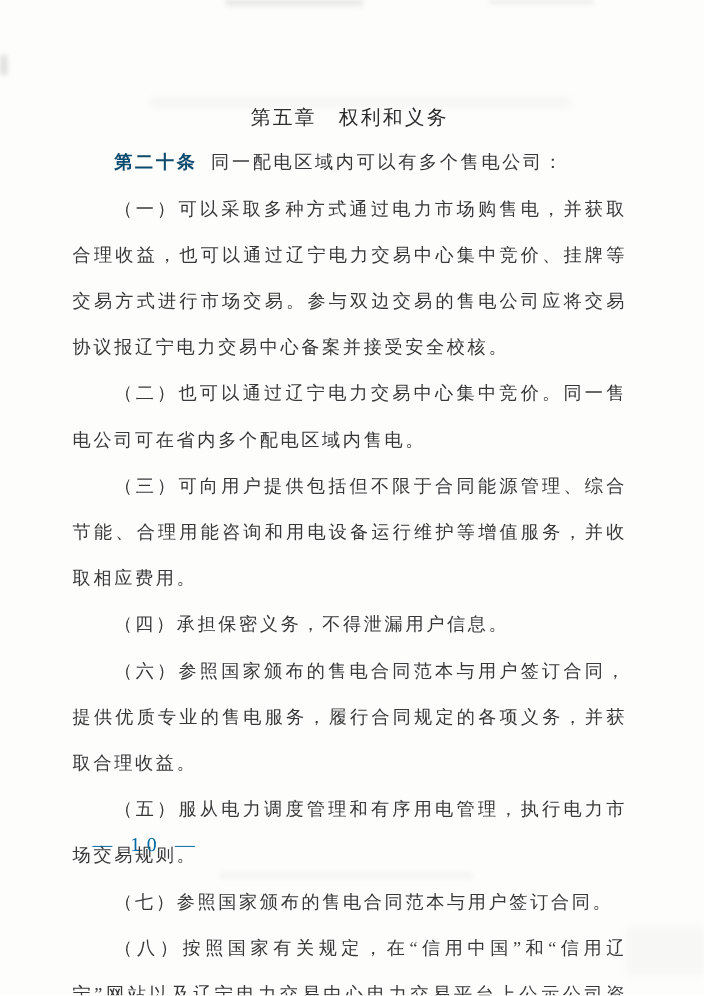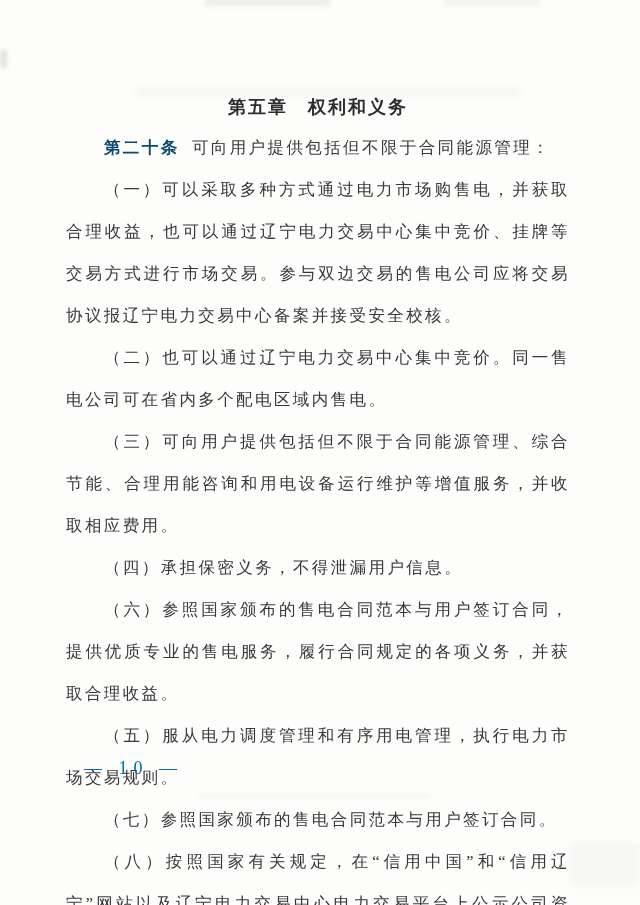--- a/index.html
+++ b/index.html
@@ -37,21 +37,21 @@
     left: 66px;
     top: 94px;
     width: 504px;
     color: #38383a;
   }
   .chapter-title {
     margin: 0 0 7px 0;
     text-align: center;
     font-size: 18px;
     line-height: 26px;
-    font-weight: bold;
+    font-weight: normal;
     letter-spacing: 2px;
     color: #2d2d2f;
   }
   .para {
     margin: 0;
     font-size: 16.5px;
     line-height: 42px;
     letter-spacing: 2.4px;
     text-align: justify;
     text-indent: 2.3em;
@@ -80,21 +80,21 @@
   <div class="artifact a2"></div>
   <div class="artifact a3"></div>
   <div class="artifact a4"></div>
   <div class="artifact a5"></div>
   <div class="artifact a6"></div>
 
   <div class="content">
 
     <h1 class="chapter-title">第五章　权利和义务</h1>
 
-    <p class="para"><span class="article-number">第二十条</span><span>可向用户提供包括但不限于合同能源管理：</span></p>
+    <p class="para"><span class="article-number">第二十条</span><span>同一配电区域内可以有多个售电公司：</span></p>
 
     <p class="para">（一）可以采取多种方式通过电力市场购售电，并获取合理收益，也可以通过辽宁电力交易中心集中竞价、挂牌等交易方式进行市场交易。参与双边交易的售电公司应将交易协议报辽宁电力交易中心备案并接受安全校核。</p>
     <p class="para">（二）也可以通过辽宁电力交易中心集中竞价。同一售电公司可在省内多个配电区域内售电。</p>
     <p class="para">（三）可向用户提供包括但不限于合同能源管理、综合节能、合理用能咨询和用电设备运行维护等增值服务，并收取相应费用。</p>
     <p class="para">（四）承担保密义务，不得泄漏用户信息。</p>
     <p class="para">（六）参照国家颁布的售电合同范本与用户签订合同，提供优质专业的售电服务，履行合同规定的各项义务，并获取合理收益。</p>
     <p class="para">（五）服从电力调度管理和有序用电管理，执行电力市场交易规则。</p>
     <p class="para">（七）参照国家颁布的售电合同范本与用户签订合同。</p>
     <p class="para">（八）按照国家有关规定，在“信用中国”和“信用辽宁”网站以及辽宁电力交易中心电力交易平台上公示公司资产、经营状况等情况和信用承诺，依法对公司重大事项进行公告，并定期公布公司年报。</p>
   </div>

